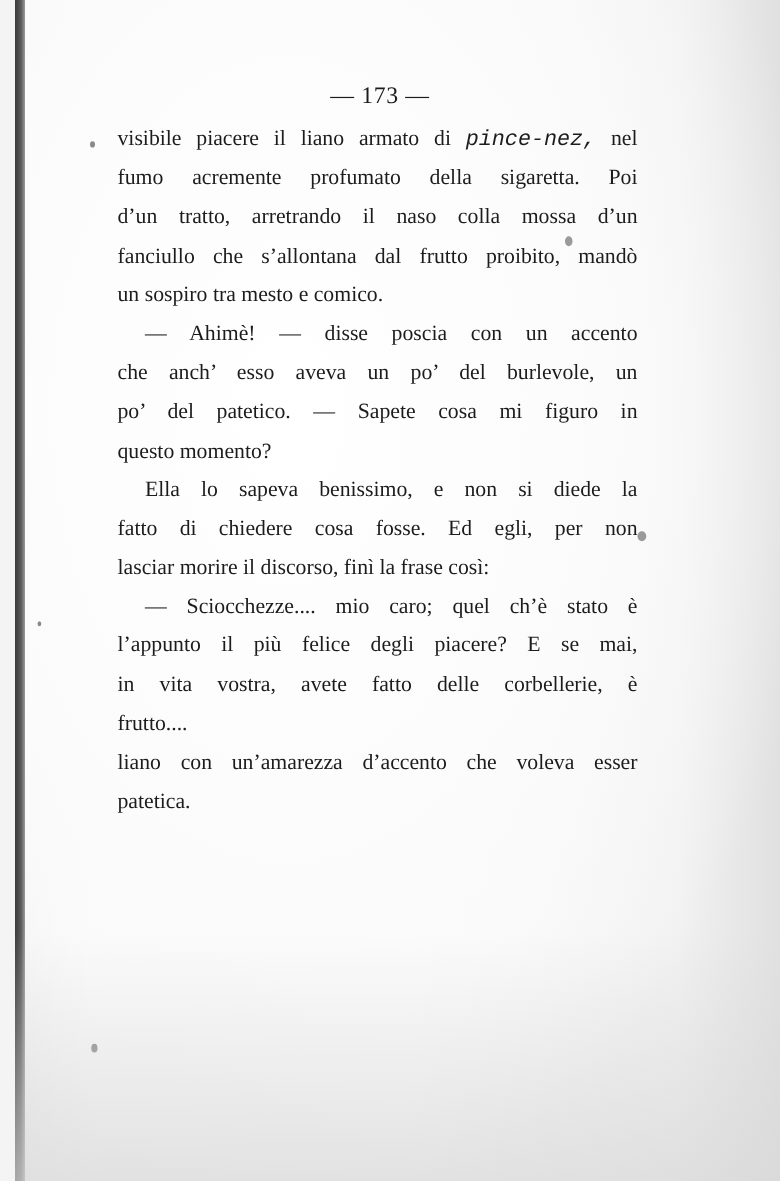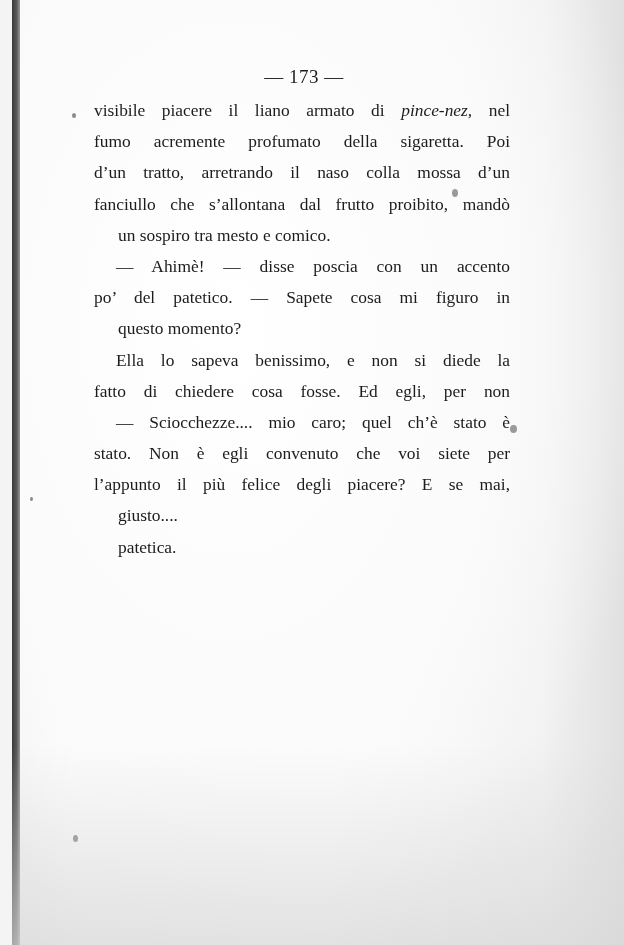--- a/index.html
+++ b/index.html
@@ -27,46 +27,49 @@
     }
     .page-number {
       position: absolute; left: 0; width: 584px; top: 66px;
       text-align: center; font-size: 19px; letter-spacing: 0.5px;
     }
     .text {
       position: absolute; left: 82px; top: 95px; width: 416px;
       font-size: 17.4px; line-height: 31.2px;
     }
     .line { display: block; white-space: nowrap; text-align: justify; text-align-last: justify; height: 31.2px; }
-    .line.last { text-align-last: left; margin-left: 24px; }
+    .line.last { text-align-last: left; }
     .line.indent { padding-left: 22px; }
-    em { font-style: italic; }
+    em { font-style: italic; font-family: Liberation Mono, monospace; }
     .speck { position: absolute; border-radius: 50%; background: #8a8a8a; }
   </style>
 </head>
 <body>
 
 <div class="page">
   <div class="binding"></div>
   <div class="page-number">— 173 —</div>
   <div class="text" id="body-text">
       <span class="line"><span>visibile piacere il liano armato di </span><em>pince-nez,</em><span> nel</span></span>
       <span class="line"><span>fumo acremente profumato della sigaretta. Poi</span></span>
       <span class="line"><span>d’un tratto, arretrando il naso colla mossa d’un</span></span>
       <span class="line"><span>fanciullo che s’allontana dal frutto proibito, mandò</span></span>
       <span class="line last"><span>un sospiro tra mesto e comico.</span></span>
       <span class="line indent"><span>— Ahimè! — disse poscia con un accento</span></span>
+      <span class="line"><span>che anch’ esso aveva un po’ del burlevole, un</span></span>
       <span class="line"><span>po’ del patetico. — Sapete cosa mi figuro in</span></span>
       <span class="line last"><span>questo momento?</span></span>
       <span class="line indent"><span>Ella lo sapeva benissimo, e non si diede la</span></span>
       <span class="line"><span>fatto di chiedere cosa fosse. Ed egli, per non</span></span>
+      <span class="line last"><span>lasciar morire il discorso, finì la frase così:</span></span>
       <span class="line indent"><span>— Sciocchezze.... mio caro; quel ch’è stato è</span></span>
-      <span class="line"><span>stato. Non è egli convenuto che voi siete per</span></span>
       <span class="line"><span>l’appunto il più felice degli piacere? E se mai,</span></span>
-      <span class="line last"><span>giusto....</span></span>
+      <span class="line"><span>in vita vostra, avete fatto delle corbellerie, è</span></span>
+      <span class="line last"><span>frutto....</span></span>
+      <span class="line"><span>liano con un’amarezza d’accento che voleva esser</span></span>
       <span class="line last"><span>patetica.</span></span>
     </div>
 
   <span class="speck" style="left:60px;top:113px;width:4px;height:5px;"></span>
   <span class="speck" style="left:440px;top:189px;width:6px;height:8px;background:#9a9a9a;"></span>
   <span class="speck" style="left:498px;top:425px;width:7px;height:8px;background:#9a9a9a;"></span>
   <span class="speck" style="left:61px;top:835px;width:5px;height:7px;"></span>
   <span class="speck" style="left:18px;top:497px;width:3px;height:4px;"></span>
 </div>
 

